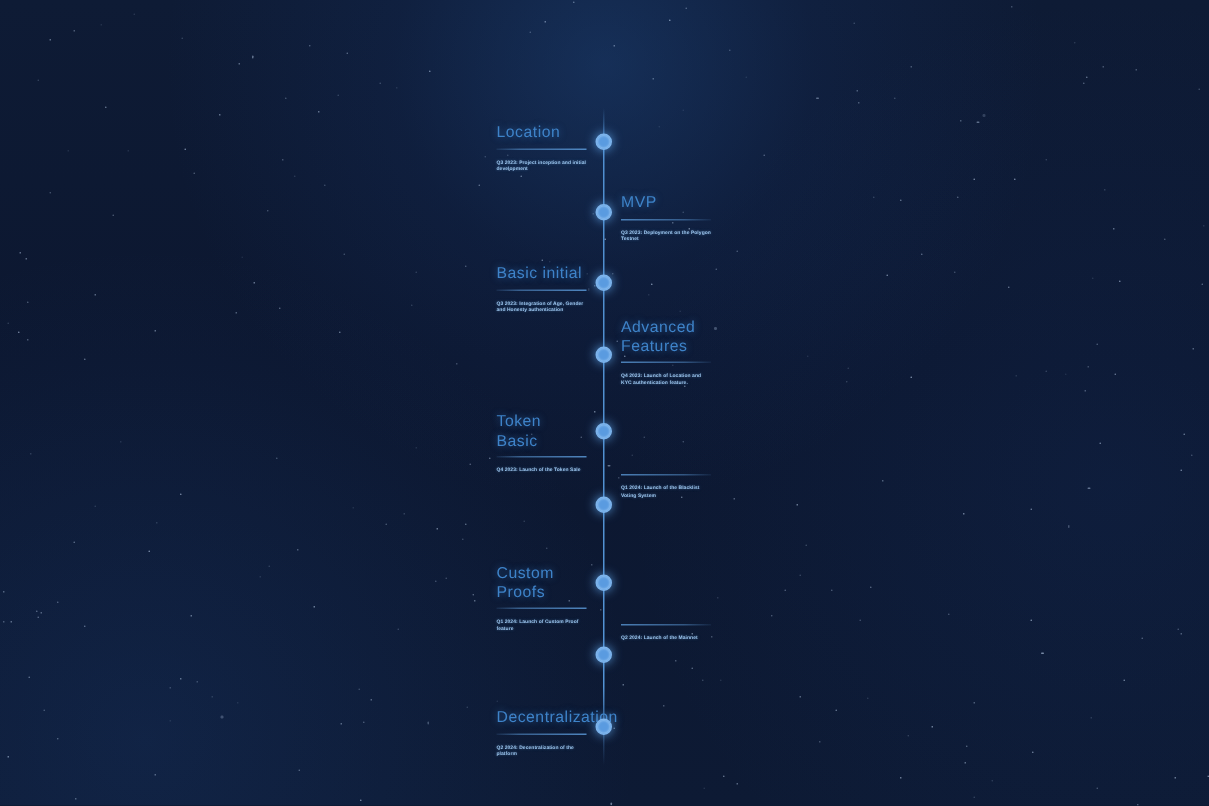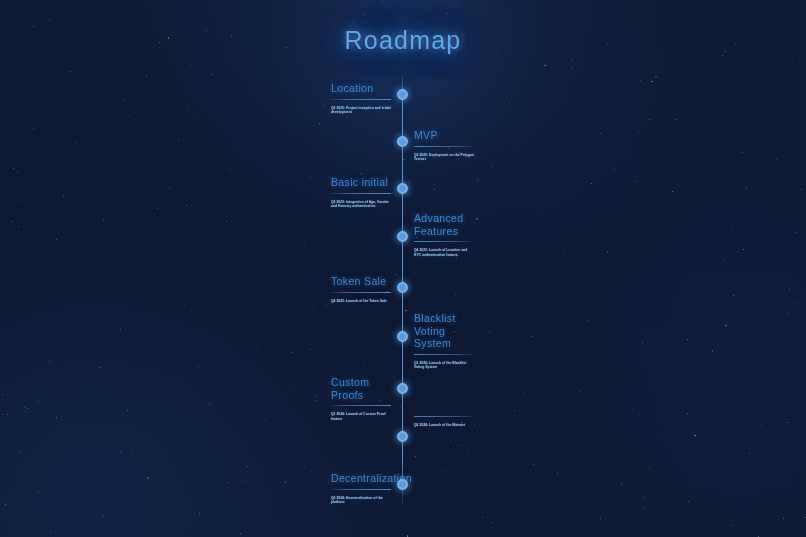--- a/index.html
+++ b/index.html
@@ -349,21 +349,20 @@
       <i style="left:523.2px;top:393.4px;width:0.8px;height:0.8px;opacity:0.32"></i>
       <i style="left:461.0px;top:444.9px;width:0.8px;height:0.8px;opacity:0.37"></i>
       <i style="left:312.9px;top:309.4px;width:0.8px;height:0.8px;opacity:0.33"></i>
       <i style="left:391.1px;top:181.6px;width:0.8px;height:0.8px;opacity:0.13"></i>
       <i style="left:20.2px;top:302.2px;width:0.8px;height:0.8px;opacity:0.19"></i>
       <i style="left:395.5px;top:189.5px;width:0.8px;height:0.8px;opacity:0.35"></i>
       <i style="left:147.1px;top:477.3px;width:1.6px;height:1.6px;opacity:0.25"></i>
       <i style="left:195.8px;top:117.1px;width:1.1px;height:1.1px;opacity:0.19"></i>
     </div>
 
-  <div class="title">Roadmap</div>
 
   <div class="axis"></div>
 
   <div id="milestones">
       <div class="entry left" style="left: 331px; width: 60px; top: 82px;">
         <h3>Location</h3>
         <div class="rule"></div>
         <div class="desc">Q3 2023: Project inception and initial development</div>
       </div>
       <div class="entry right" style="left: 414px; width: 60px; top: 129px;">
@@ -376,27 +375,25 @@
         <div class="rule"></div>
         <div class="desc">Q3 2023: Integration of Age, Gender and Honesty authentication</div>
       </div>
       <div class="entry right" style="left: 414px; width: 60px; top: 212px;">
         <h3>Advanced
 Features</h3>
         <div class="rule"></div>
         <div class="desc">Q4 2023: Launch of Location and KYC authentication feature.</div>
       </div>
       <div class="entry left" style="left: 331px; width: 60px; top: 275px;">
-        <h3>Token Sale</h3>
+        <h3>Token Basic</h3>
         <div class="rule"></div>
         <div class="desc">Q4 2023: Launch of the Token Sale</div>
       </div>
       <div class="entry right" style="left: 414px; width: 60px; top: 312px;">
-        <h3>Blacklist Voting
-System</h3>
         <div class="rule"></div>
         <div class="desc">Q1 2024: Launch of the Blacklist Voting System</div>
       </div>
       <div class="entry left" style="left: 331px; width: 60px; top: 376px;">
         <h3>Custom Proofs</h3>
         <div class="rule"></div>
         <div class="desc">Q1 2024: Launch of Custom Proof feature</div>
       </div>
       <div class="entry right" style="left: 414px; width: 60px; top: 412px;">
         <div class="rule"></div>

